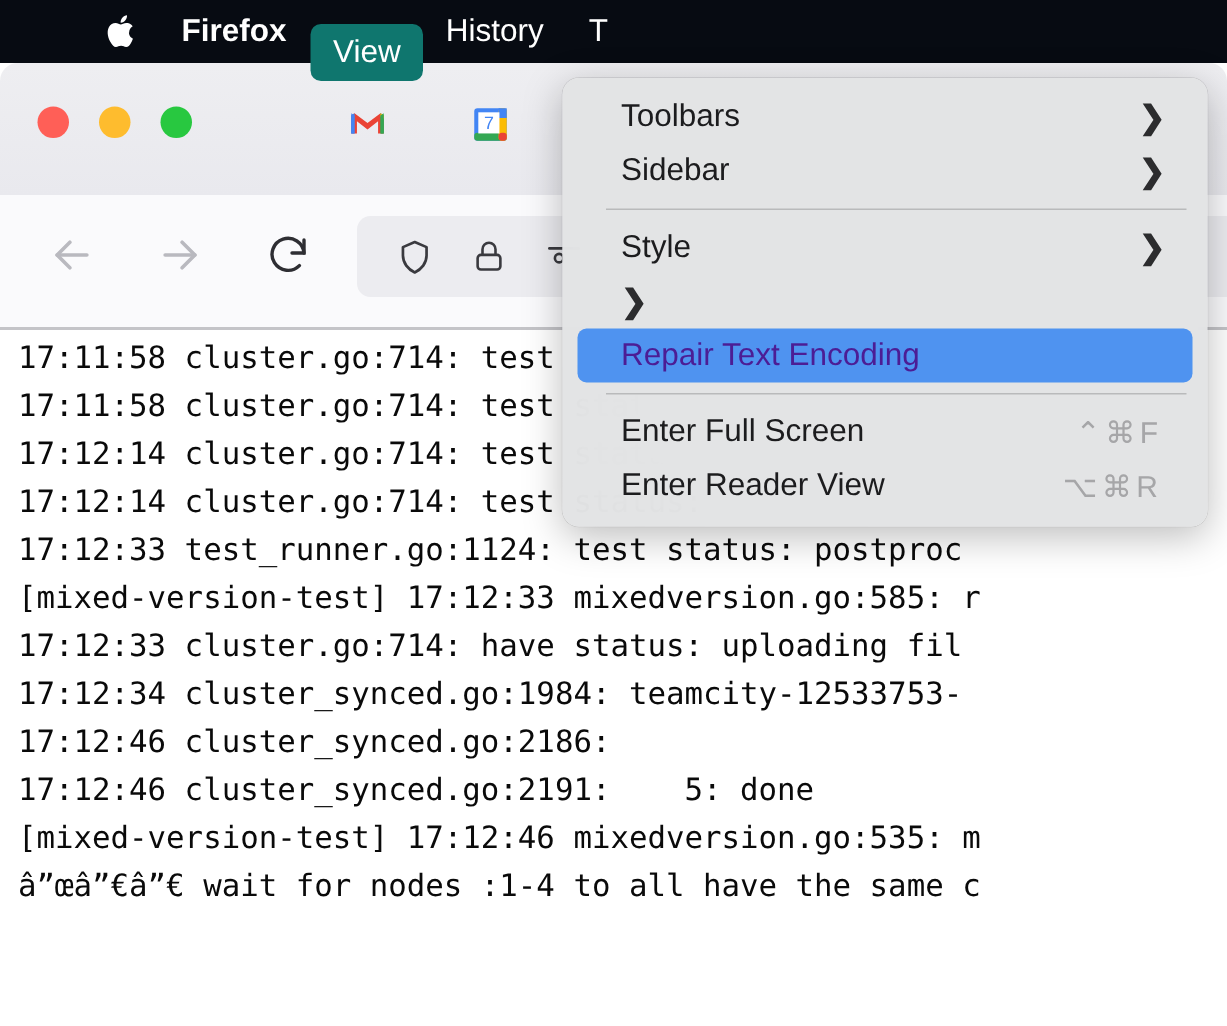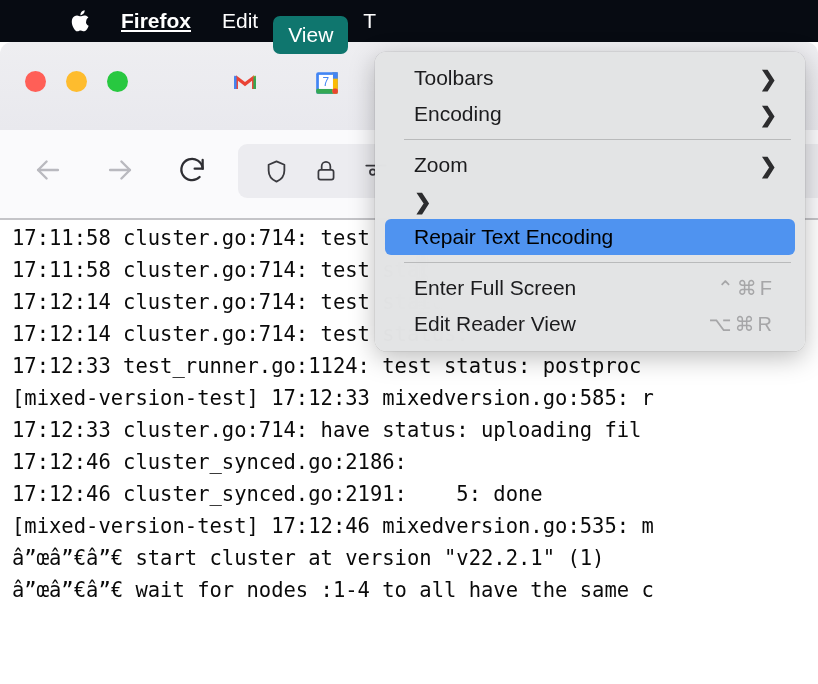--- a/index.html
+++ b/index.html
@@ -26,21 +26,21 @@
   }
   .apple-logo svg { display: block; }
   .mb-item {
     color: #ffffff;
     font-size: 21px;
     padding: 6px 15px;
     border-radius: 7px;
     white-space: nowrap;
     line-height: 26px;
   }
-  .mb-item.bold { font-weight: bold; padding-left: 5px; padding-right: 16px; text-decoration: underline; }
+  .mb-item.bold { font-weight: bold; padding-left: 5px; padding-right: 16px; }
   .mb-item.active { background: #0f766e; margin-top: 27px; }
   .mb-item.clip { padding-right: 0; }
 
   
   .browser-window {
     position: absolute; top: 42px; left: 0; width: 818px; height: 642px;
     background: #ffffff;
     z-index: 5;
   }
   .titlebar {
@@ -108,21 +108,21 @@
   .menu-item {
     position: relative;
     height: 36px;
     display: flex; align-items: center;
     padding: 0 16px 0 29px;
     font-size: 21px;
     color: #1c1c1e;
     margin: 0 10px;
     border-radius: 6px;
   }
-  .menu-item.highlight { background: #4f93f0; color: #000000; }
+  .menu-item.highlight { background: #4f93f0; color: #4c1d95; }
   .menu-item .label { flex: 1; white-space: nowrap; }
   .menu-item .shortcut {
     color: #a6a6a8;
     font-size: 20px;
     letter-spacing: 3px;
     padding-right: 4px;
     white-space: nowrap;
   }
   .chev {
     color: #2c2c2e;
@@ -216,64 +216,64 @@
     </div>
 
     <div class="content">
       <div class="logline">17:11:58 cluster.go:714: test status: uploading fil</div>
       <div class="logline">17:11:58 cluster.go:714: test status:</div>
       <div class="logline">17:12:14 cluster.go:714: test status: uploading fil</div>
       <div class="logline">17:12:14 cluster.go:714: test status:</div>
       <div class="logline">17:12:33 test_runner.go:1124: test status: postproc</div>
       <div class="logline">[mixed-version-test] 17:12:33 mixedversion.go:585: r</div>
       <div class="logline">17:12:33 cluster.go:714: have status: uploading fil</div>
+      <div class="logline">17:12:34 cluster_synced.go:1984: teamcity-12533753-</div>
       <div class="logline">17:12:46 cluster_synced.go:2186:</div>
       <div class="logline">17:12:46 cluster_synced.go:2191:    5: done</div>
       <div class="logline">[mixed-version-test] 17:12:46 mixedversion.go:535: m</div>
-      <div class="logline">â”œâ”€â”€ start cluster at version "v22.2.1" (1)</div>
       <div class="logline">â”œâ”€â”€ wait for nodes :1-4 to all have the same c</div>
     </div>
   </div>
 
   <div class="menu">
     <div class="menu-item">
       <span class="label">Toolbars</span>
       <span class="chev">❯</span>
     </div>
     <div class="menu-item">
-      <span class="label">Encoding</span>
+      <span class="label">Sidebar</span>
       <span class="chev">❯</span>
     </div>
     <div class="menu-sep"></div>
     <div class="menu-item">
-      <span class="label">Zoom</span>
+      <span class="label">Style</span>
       <span class="chev">❯</span>
     </div>
     <div class="menu-item">
       <span class="chev">❯</span>
     </div>
     <div class="menu-item highlight">
       <span class="label">Repair Text Encoding</span>
     </div>
     <div class="menu-sep"></div>
     <div class="menu-item">
       <span class="label">Enter Full Screen</span>
       <span class="shortcut">⌃⌘F</span>
     </div>
     <div class="menu-item">
-      <span class="label">Edit Reader View</span>
+      <span class="label">Enter Reader View</span>
       <span class="shortcut">⌥⌘R</span>
     </div>
   </div>
 
   <div class="menubar">
     <div class="apple-logo">
       <svg width="22" height="26" viewBox="0 0 24 28" fill="#ffffff">
         <path d="M17.6 14.7c0-3 2.4-4.4 2.5-4.5-1.4-2-3.5-2.3-4.2-2.3-1.8-.2-3.5 1-4.4 1-.9 0-2.3-1-3.8-1-2 0-3.8 1.1-4.8 2.9-2 3.5-.5 8.8 1.5 11.6 1 1.4 2.1 3 3.6 2.9 1.4-.06 2-.92 3.7-.92 1.7 0 2.2.92 3.7.9 1.5 0 2.5-1.4 3.4-2.8 1.1-1.6 1.5-3.2 1.5-3.3-.03-.02-2.9-1.1-2.9-4.4zM14.8 5.9c.8-1 1.3-2.3 1.2-3.7-1.2 0-2.6.8-3.4 1.8-.7.9-1.4 2.3-1.2 3.6 1.3.1 2.6-.7 3.4-1.7z"></path>
       </svg>
     </div>
     <div class="mb-item bold">Firefox</div>
-    <div class="mb-item">Edit</div>
     <div class="mb-item active">View</div>
+    <div class="mb-item">History</div>
     <div class="mb-item clip">T</div>
   </div>
 
 </div>
 
 </body></html>

